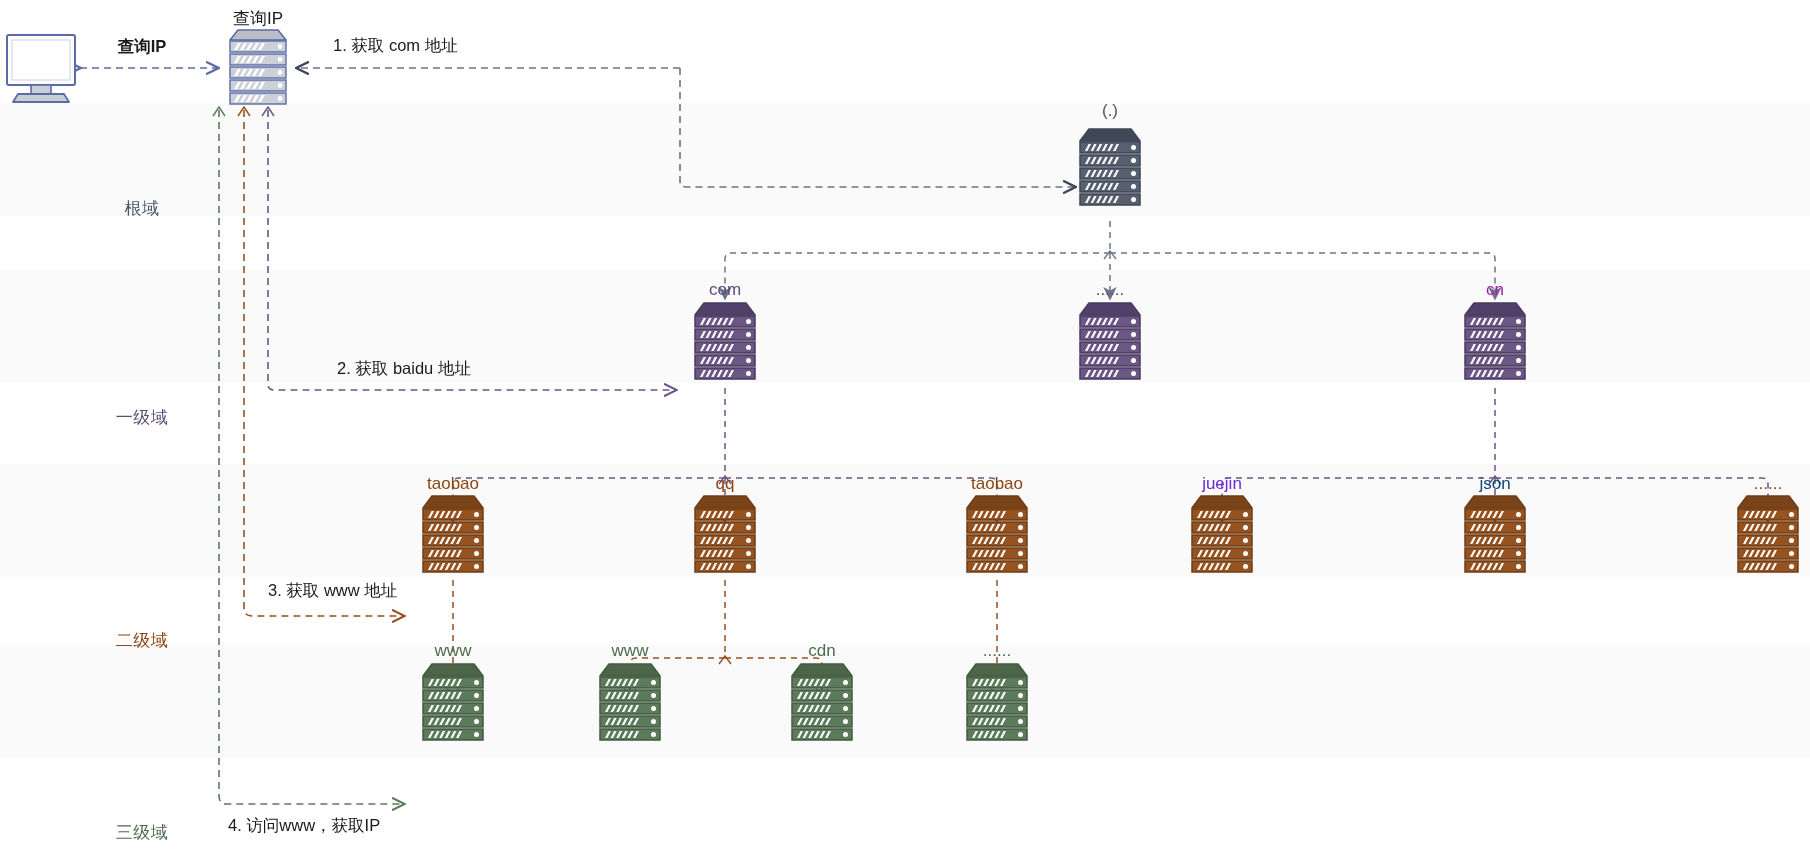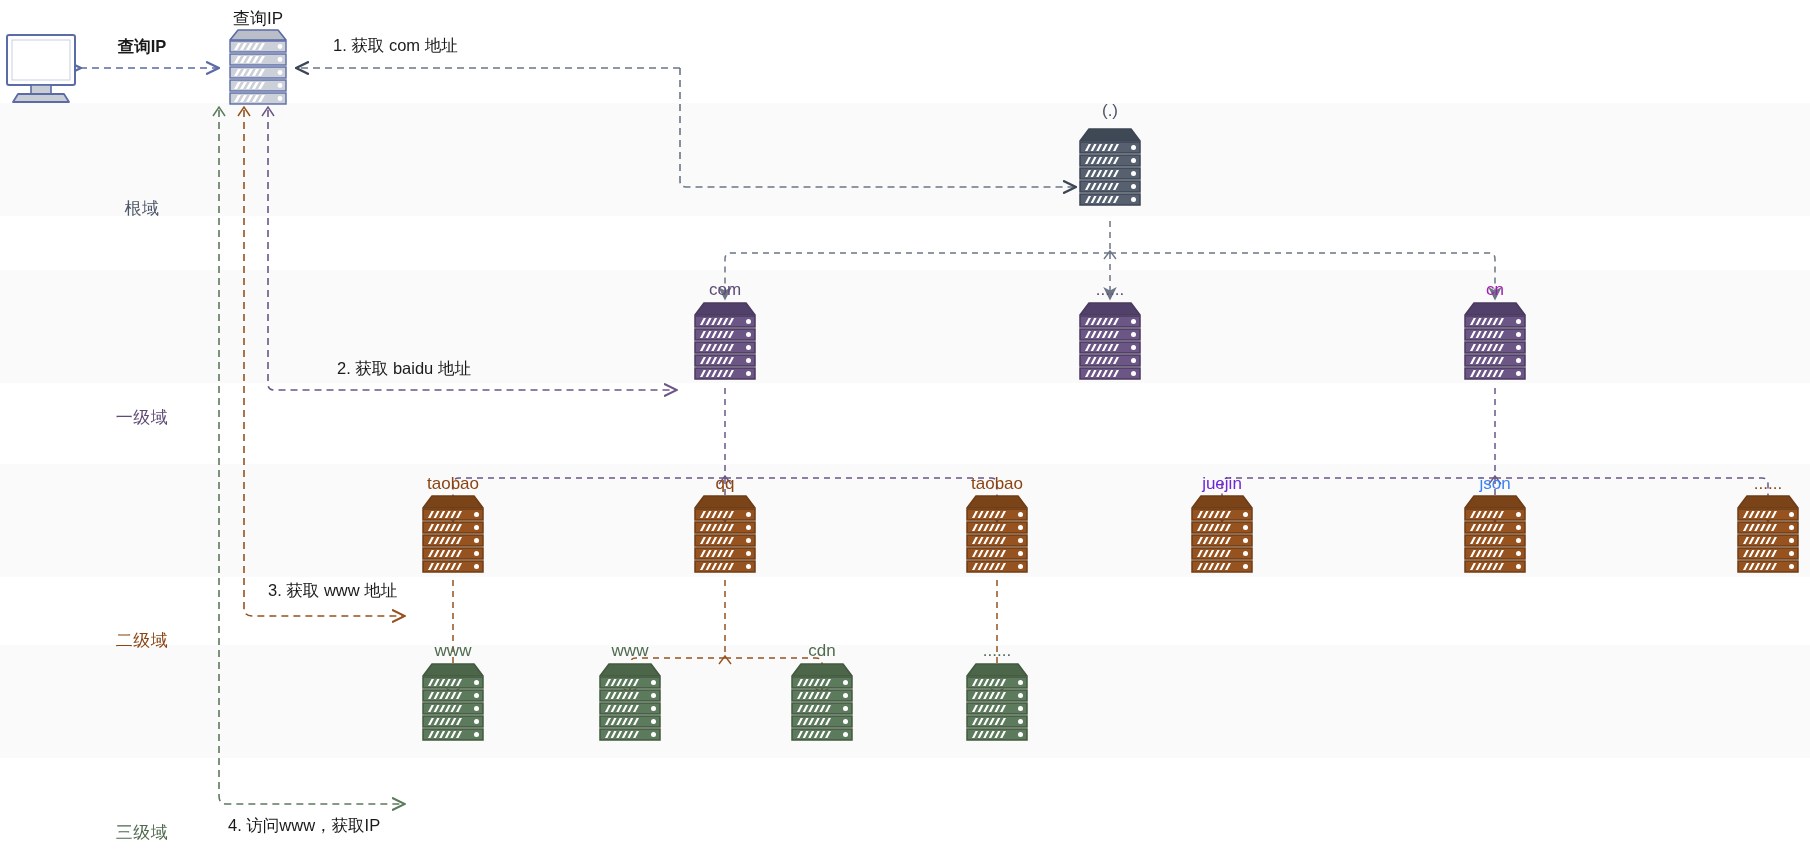--- a/index.html
+++ b/index.html
@@ -512,21 +512,21 @@
       <div class="node" style="left: 725px; top: 474px;">
         <div class="node-label" style="color: rgb(139, 69, 19);">qq</div>
       </div>
       <div class="node" style="left: 997px; top: 474px;">
         <div class="node-label" style="color: rgb(139, 69, 19); text-align: center;">taobao</div>
       </div>
       <div class="node" style="left: 1222px; top: 474px;">
         <div class="node-label" style="color: #6d28d9;">juejin</div>
       </div>
       <div class="node" style="left: 1495px; top: 474px;">
-        <div class="node-label" style="color: #3b82f6;">json</div>
+        <div class="node-label" style="color: #0c4a6e;">json</div>
       </div>
       <div class="node" style="left: 1768px; top: 474px;">
         <div class="node-label" style="color: rgb(139, 69, 19);">......</div>
       </div>
       <div class="node" style="left: 453px; top: 641px;">
         <div class="node-label" style="color: rgb(79, 107, 79);">www</div>
       </div>
       <div class="node" style="left: 630px; top: 641px;">
         <div class="node-label" style="color: rgb(79, 107, 79);">www</div>
       </div>

